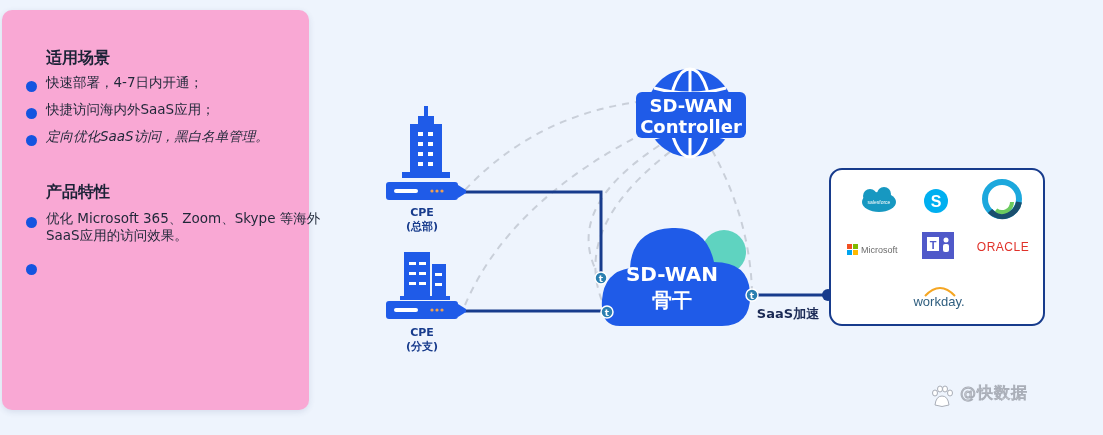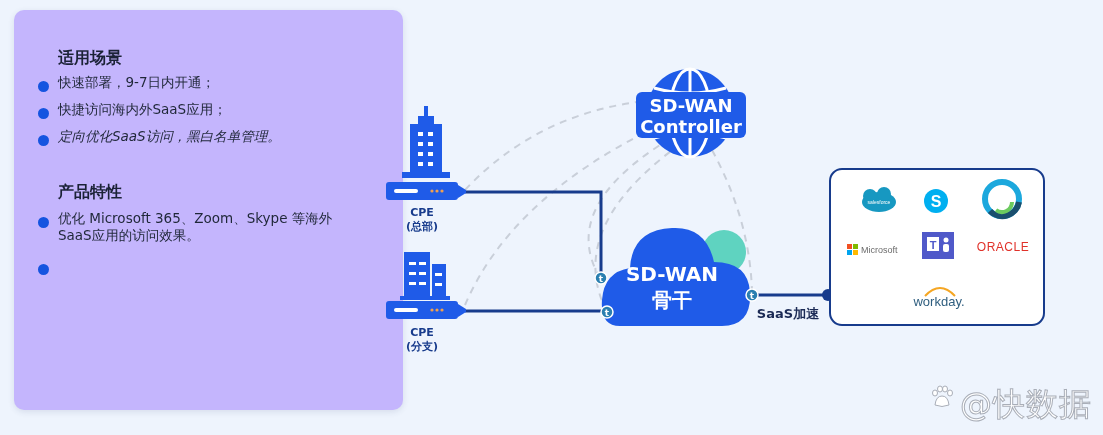--- a/index.html
+++ b/index.html
@@ -2,50 +2,50 @@
 <html><head>
 <meta charset="utf-8">
 <style>
   html, body { margin:0; padding:0; }
   body {
     width:1103px; height:435px; overflow:hidden; position:relative;
     background:#eef4fd;
     font-family:"Liberation Sans","DejaVu Sans",sans-serif;
   }
   .card {
-    position:absolute; left:14px; top:10px; width:389px; height:400px;
-    background:#c4b5fd; border-radius:10px;
+    position:absolute; left:2px; top:10px; width:307px; height:400px;
+    background:#f9a8d4; border-radius:10px;
     box-shadow:0 2px 6px rgba(40,60,110,0.12);
   }
   .sec-title {
     position:absolute; left:44px; font-size:16px; font-weight:bold; color:#1b2236;
     font-family:"DejaVu Sans",sans-serif;
   }
   .item {
     position:absolute; left:44px; font-size:13.5px; color:#1f2738; line-height:17px;
     font-family:"DejaVu Sans",sans-serif; width:275px;
   }
   .bullet {
     position:absolute; left:24px; width:11px; height:11px; border-radius:50%; background:#1554e0;
   }
   .diagram { position:absolute; left:0; top:0; }
   .lbl { font-family:"DejaVu Sans",sans-serif; font-weight:bold; }
   .watermark {
-    position:absolute; left:932px; top:383px; font-size:32px; color:#ffffff;
+    position:absolute; left:932px; top:383px; font-size:16px; color:#ffffff;
     -webkit-text-stroke:1px #a9aeb8; font-family:"DejaVu Sans",sans-serif; letter-spacing:1px;
   }
   .wm-icon { position:absolute; left:930px; top:385px; }
 </style>
 </head>
 <body>
 
 <div class="card">
   <div class="sec-title" style="top:38px;">适用场景</div>
   <span class="bullet" style="top:71px;"></span>
-  <div class="item" style="top:64px;">快速部署，9-7日内开通；</div>
+  <div class="item" style="top:64px;">快速部署，4-7日内开通；</div>
   <span class="bullet" style="top:98px;"></span>
   <div class="item" style="top:91px;">快捷访问海内外SaaS应用；</div>
   <span class="bullet" style="top:125px;"></span>
   <div class="item" style="top:118px;font-style:italic;">定向优化SaaS访问，黑白名单管理。</div>
 
   <div class="sec-title" style="top:172px;">产品特性</div>
   <span class="bullet" style="top:207px;"></span>
   <div class="item" style="top:200px;">优化 Microsoft 365、Zoom、Skype 等海外SaaS应用的访问效果。</div>
   <span class="bullet" style="top:254px;"></span>
 </div>

